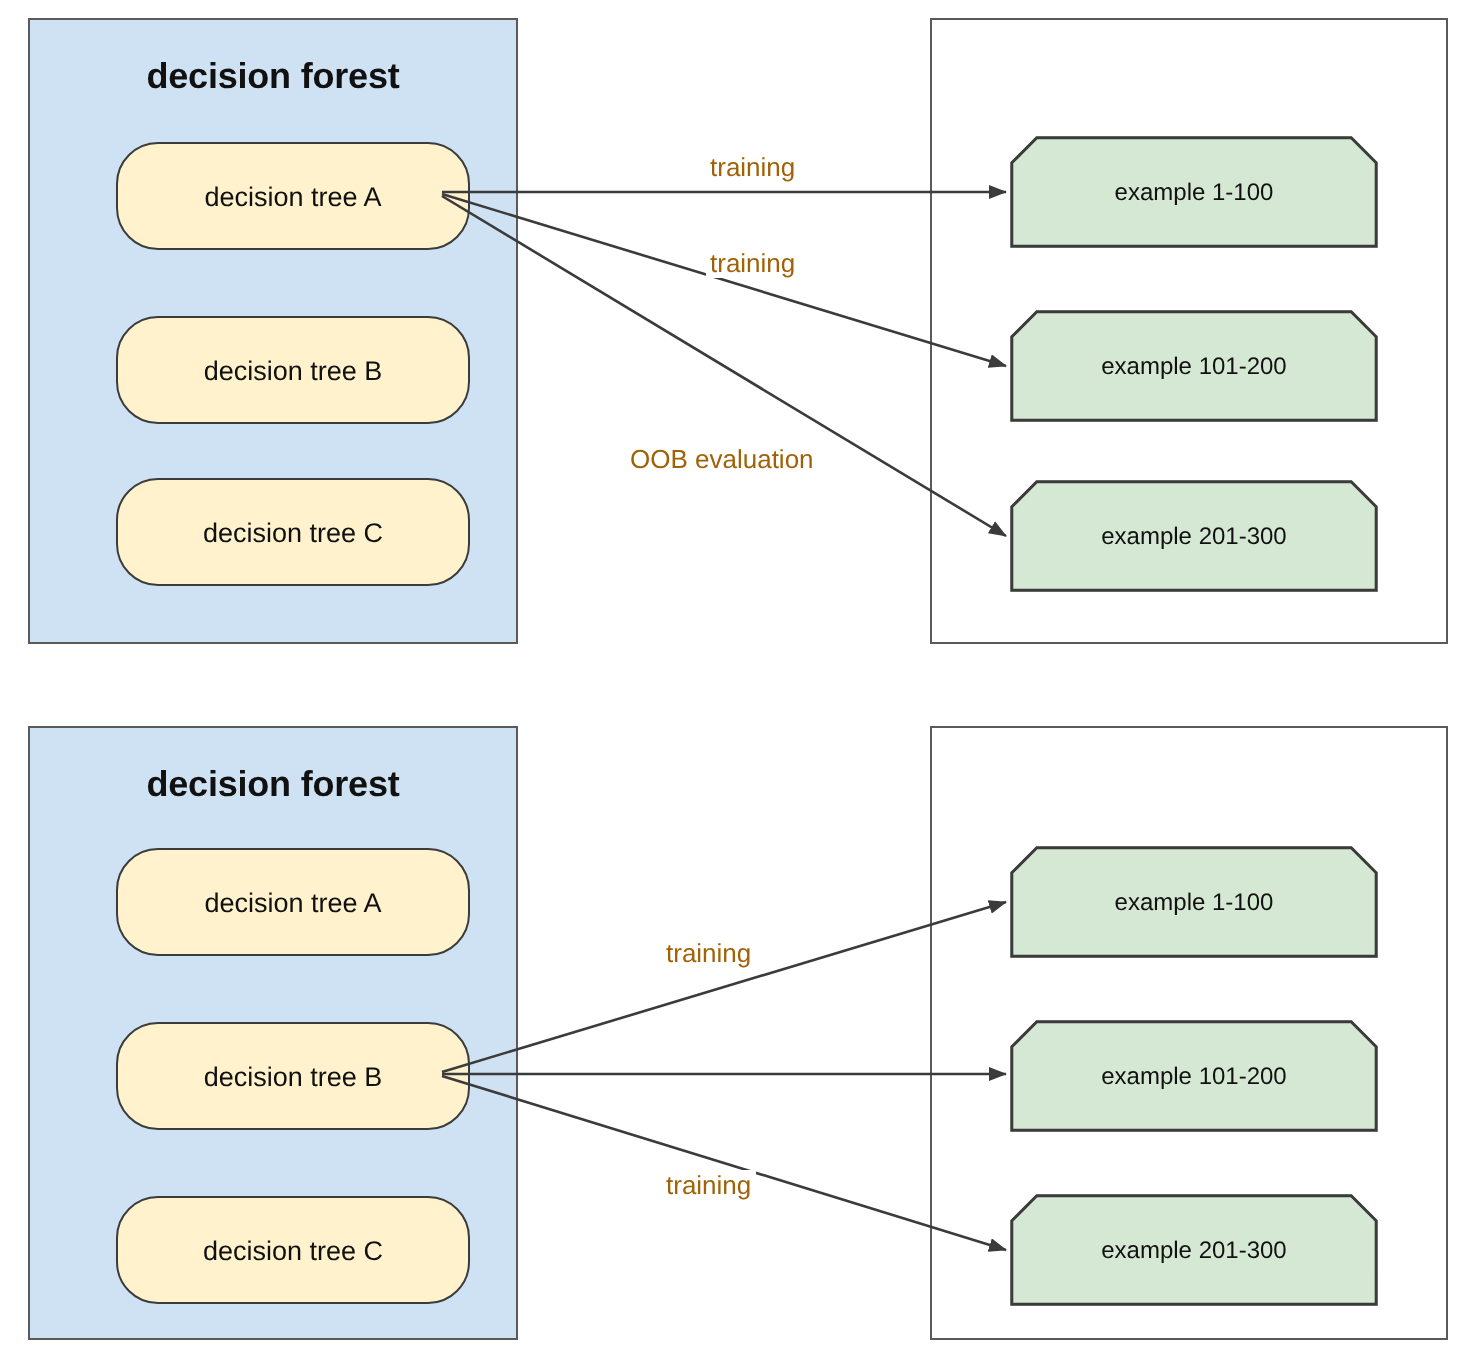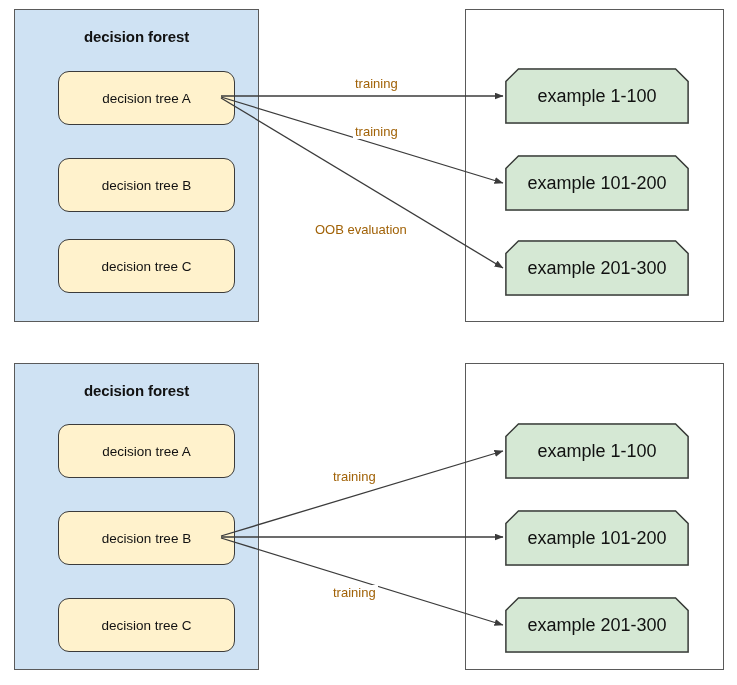--- a/index.html
+++ b/index.html
@@ -36,52 +36,52 @@
     background: #ffffff;
     left: 465px;
     width: 259px;
   }
   .panel-title {
     position: absolute;
     left: 0;
     right: 0;
     text-align: center;
     font-weight: bold;
-    font-size: 15px;
+    font-size: 18px;
     color: #111111;
     letter-spacing: -0.1px;
   }
 
   .tree-box {
     position: absolute;
     box-sizing: border-box;
     background: #fff2cc;
     border: 1.5px solid #3b3b3b;
-    border-radius: 11px;
+    border-radius: 21px;
     left: 43px;
     width: 177px;
     height: 54px;
     display: flex;
     align-items: center;
     justify-content: center;
     font-size: 13.5px;
     color: #111111;
   }
 
   .example-box {
     position: absolute;
     box-sizing: border-box;
     background: #d5e8d4;
     left: 505px;
     width: 184px;
     height: 56px;
     display: flex;
     align-items: center;
     justify-content: center;
-    font-size: 18px;
+    font-size: 12px;
     color: #111111;
     clip-path: polygon(0 13px, 13px 0, calc(100% - 13px) 0, 100% 13px, 100% 100%, 0 100%);
     border: 0;
   }
   .example-box .chamfer-border {
     position: absolute;
     inset: 0;
     pointer-events: none;
   }
   .example-label { position: relative; z-index: 2; }

